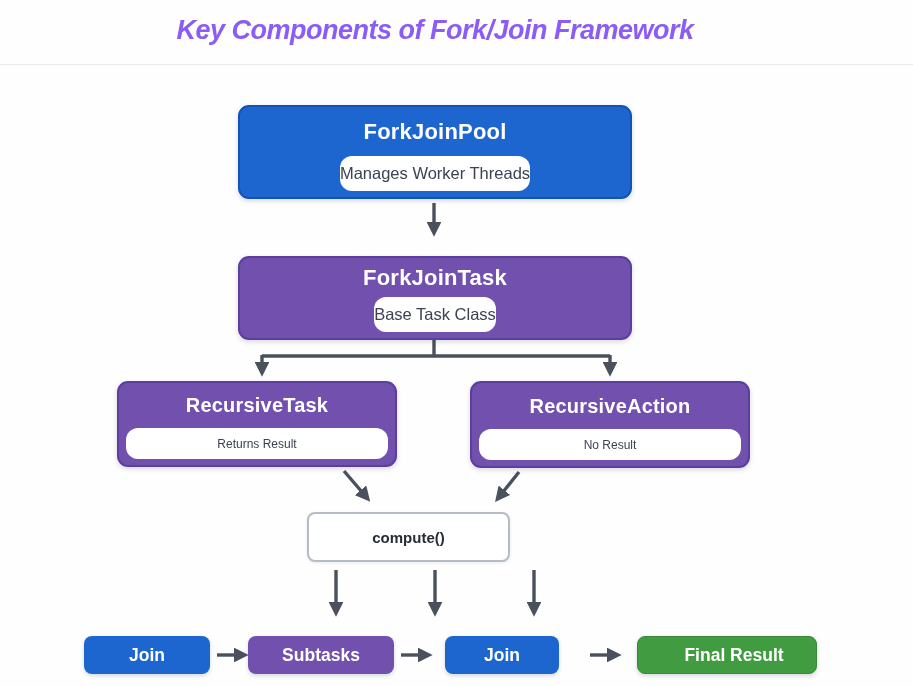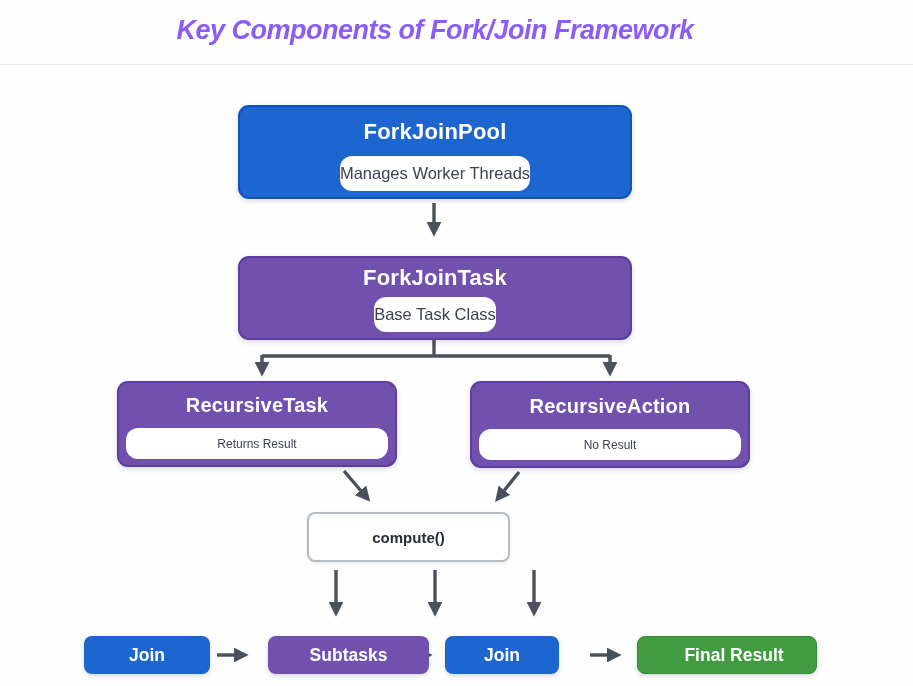--- a/index.html
+++ b/index.html
@@ -133,17 +133,17 @@
   </div>
 
   <div class="node node-purple node-sm" style="left:470px;top:381px;width:280px;height:87px;">
     <div class="node-title">RecursiveAction</div>
     <div class="node-panel">No Result</div>
   </div>
 
   <div class="compute-box">compute()</div>
 
   <div class="chip chip-blue" style="left:84px;width:126px;">Join</div>
-  <div class="chip chip-purple" style="left:268px;width:161px;">Subtasks</div>
+  <div class="chip chip-purple" style="left:248px;width:146px;">Subtasks</div>
   <div class="chip chip-blue" style="left:445px;width:114px;">Join</div>
   <div class="chip chip-green" style="left:637px;width:180px;padding-left:14px;">Final Result</div>
 
 </div>
 
 </body></html>

